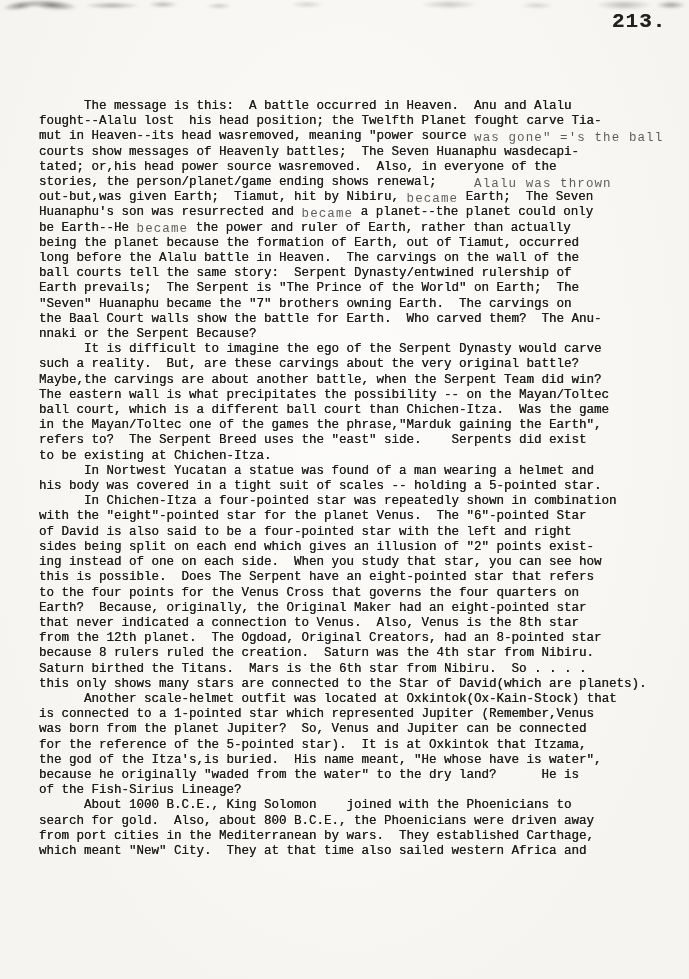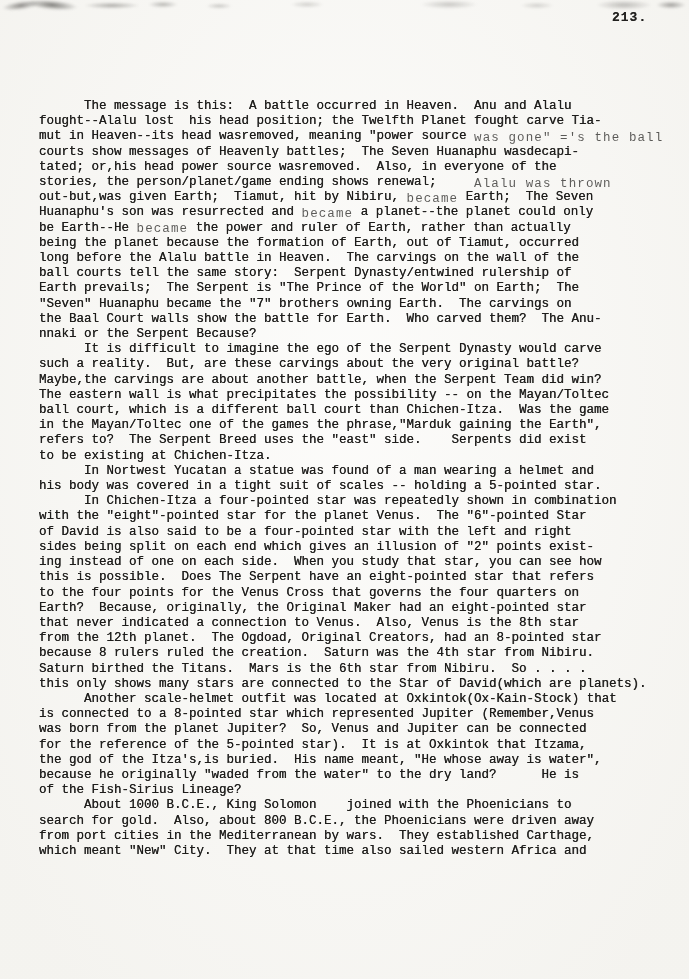--- a/index.html
+++ b/index.html
@@ -17,21 +17,21 @@
     background:
       radial-gradient(ellipse at 50% 40%, rgba(255,255,255,0.6), rgba(0,0,0,0.015) 90%),
       #f8f7f3;
     font-family: "Liberation Mono", "DejaVu Sans Mono", monospace;
     color: #1e1d1b;
   }
   .page-number {
     position: absolute;
     top: 10px;
     left: 612px;
-    font-size: 13px;
+    font-size: 21px;
     font-weight: bold;
     letter-spacing: 1px;
     color: #22211f;
     text-shadow: 0 0 0.6px rgba(25,25,25,0.65);
   }
   .page-text {
     position: absolute;
     top: 99px;
     left: 39px;
     width: 648px;
@@ -130,24 +130,24 @@
         <div class="line"><span>to the </span><span class="u">four</span><span> points for the Venus Cross that governs the </span><span class="u">four</span><span> quarters on</span></div>
         <div class="line"><span>Earth?  Because, originally, the Original Maker had an eight-pointed star</span></div>
         <div class="line"><span>that never indicated a connection to Venus.  Also, Venus is the 8th star</span></div>
         <div class="line"><span>from the 12th planet.  The Ogdoad, Original Creators, had an 8-pointed star</span></div>
         <div class="line"><span>because 8 rulers ruled the creation.  Saturn was the 4th star from Nibiru.</span></div>
         <div class="line"><span>Saturn birthed the Titans.  Mars is the 6th star from Nibiru.  So . . . .</span></div>
         <div class="line"><span>this only shows </span><span class="u">many stars</span><span> are connected to the Star of David(which are planets).</span></div>
       </div>
       <div>
         <div class="line"><span>      Another </span><span class="u">scale-helmet</span><span> outfit was located at Oxkintok(</span><span class="u">Ox-Kain-Stock</span><span>) that</span></div>
-        <div class="line"><span>is connected to a 8-pointed star which represented Jupiter (Remember,Venus</span></div>
+        <div class="line"><span>is connected to a 1-pointed star which represented Jupiter (Remember,Venus</span></div>
         <div class="line"><span>was born from the planet Jupiter?  So, Venus and Jupiter can be connected</span></div>
         <div class="line"><span>for the reference of the 5-pointed star).  It is at Oxkintok that Itzama,</span></div>
-        <div class="line"><span>the god of the Itza's,is buried.  His name meant, "He whose away is water",</span></div>
+        <div class="line"><span>the god of the Itza's,is buried.  His name meant, "He whose have is water",</span></div>
         <div class="line"><span>because he originally "waded from the water" to the dry land?      He is</span></div>
         <div class="line"><span>of the Fish-Sirius Lineage?</span></div>
       </div>
       <div>
         <div class="line"><span>      About 1000 B.C.E., King Solomon    joined with the Phoenicians to</span></div>
         <div class="line"><span>search for gold.  Also, about 800 B.C.E., the Phoenicians were driven away</span></div>
         <div class="line"><span>from port cities in the Mediterranean by wars.  They established Carthage,</span></div>
         <div class="line"><span>which meant "New" City.  They at that time also sailed western Africa and</span></div>
       </div>
     </div>

